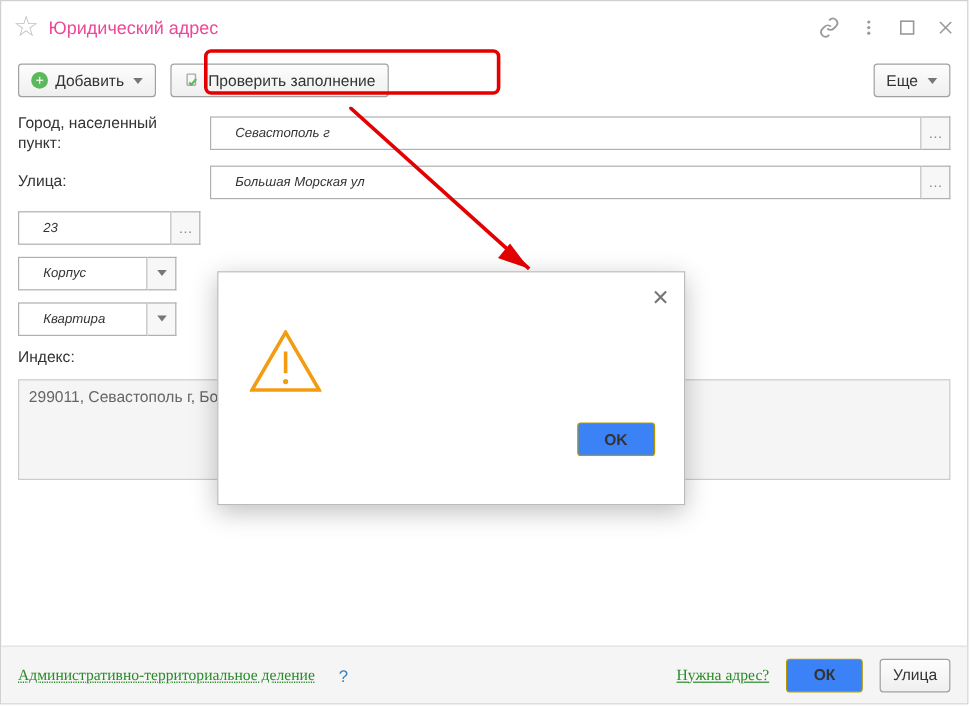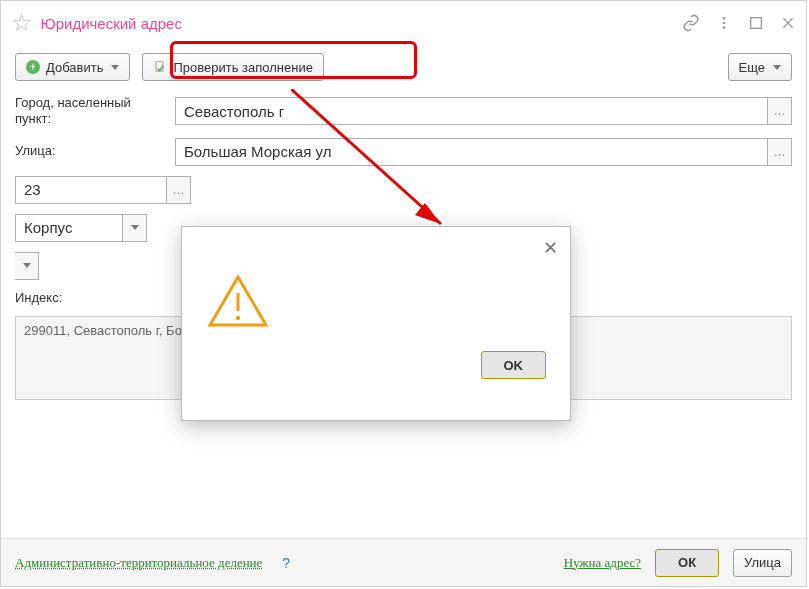--- a/index.html
+++ b/index.html
@@ -18,35 +18,35 @@
   .btn { height:28px; border:1px solid #a0a0a0; background:linear-gradient(#fdfdfd,#efefef); border-radius:3px; padding:0 10px; display:flex; align-items:center; gap:6px; font-size:13px; color:#333; cursor:pointer; }
   .btn .caret { width:0; height:0; border-left:4px solid transparent; border-right:4px solid transparent; border-top:5px solid #777; margin-left:2px; }
   .plus-circ { width:14px; height:14px; background:#5cb85c; border-radius:50%; display:flex; align-items:center; justify-content:center; color:#fff; font-size:12px; line-height:1; }
   .check-hl { position:absolute; left:169px; top:-4px; width:247px; height:38px; border:3px solid #e40000; border-radius:6px; pointer-events:none; }
   .check-ic { width:14px; height:14px; color:#6ab04c; }
   
   .form { padding:6px 14px 0 14px; }
   .row { display:flex; align-items:center; margin-bottom:10px; }
   .lbl { width:160px; font-size:13px; color:#333; white-space:pre-line; line-height:1.25; }
   .field { flex:1; display:flex; }
-  .inp { flex:1; height:28px; border:1px solid #b0b0b0; padding:0 8px; font-size:15px; color:#333; background:#fff; }
-  .inp.small { width:152px; flex:none; }
+  .inp { flex:1; height:28px; border:1px solid #b0b0b0; padding:0 20px; font-size:11px; color:#333; background:#fff;font-style:italic; }
+  .inp.small { width:128px; flex:none; }
   .lookup { width:24px; height:28px; border:1px solid #b0b0b0; border-left:none; display:flex; align-items:center; justify-content:center; color:#888; font-size:12px; background:#f7f7f7; cursor:pointer; }
   .typesel { display:flex; margin-right:8px; }
   .typesel .inp.small { width:108px; }
   .typesel .caretbtn { width:24px; height:28px; border:1px solid #b0b0b0; border-left:none; display:flex; align-items:center; justify-content:center; background:#f7f7f7; cursor:pointer; }
   .typesel .caretbtn .caret { width:0; height:0; border-left:4px solid transparent; border-right:4px solid transparent; border-top:5px solid #777; }
   .txtarea { width:100%; height:84px; border:1px solid #ccc; background:#f5f5f5; padding:6px 8px; font-size:13px; color:#666; resize:none; }
   
   .footer { position:absolute; left:0; right:0; bottom:0; height:48px; background:#f5f5f5; border-top:1px solid #e0e0e0; display:flex; align-items:center; padding:0 14px; gap:14px; }
   .footer .flex { flex:1; }
   .link { color:#2a8a2a; text-decoration:underline dotted; cursor:pointer; font-size:13px;font-family:Liberation Serif, serif; }
   .link.solid { text-decoration:underline; }
   .q { color:#3b83c0; font-size:14px; margin-left:6px; cursor:pointer; }
-  .btn.ok { background:#e5e5e5; border-color:#b39700; font-weight:bold; padding:0 22px; }
+  .btn.ok { background:#3b82f6; border-color:#b39700; font-weight:bold; padding:0 22px; }
   .btn.plain { background:linear-gradient(#fdfdfd,#efefef); }
   
   .modal { position:absolute; left:180px; top:225px; width:390px; height:195px; background:#fff; border:1px solid #bbb; box-shadow:0 6px 20px rgba(0,0,0,0.25); z-index:5; }
   .modal-close { position:absolute; right:12px; top:12px; color:#777; cursor:pointer; font-size:18px; line-height:1; }
   .modal-body { display:flex; align-items:center; gap:22px; padding:48px 26px 20px 26px; }
   .warn svg { width:60px; height:52px; }
   .modal-msg { font-size:14px; color:#333; }
   .modal-foot { display:flex; justify-content:flex-end; padding:0 24px 20px 0; }
   .modal-foot .btn.ok { height:28px; }
   
@@ -132,20 +132,21 @@
     <div class="row">
       <div class="typesel">
         <input class="inp small" value="Корпус" style="">
         <div class="caretbtn">
             <span class="caret"></span>
           </div>
       </div>
     </div>
     <div class="row">
       <div class="typesel">
+        <input class="inp small" value="Квартира" style="">
         <div class="caretbtn">
             <span class="caret"></span>
           </div>
       </div>
     </div>
     <div class="row">
       <div class="lbl" style="width:auto">Индекс:</div>
     </div>
     <textarea class="txtarea" readonly="" style="">299011, Севастополь г, Большая Морская ул, дом № 23</textarea>
   </div>

